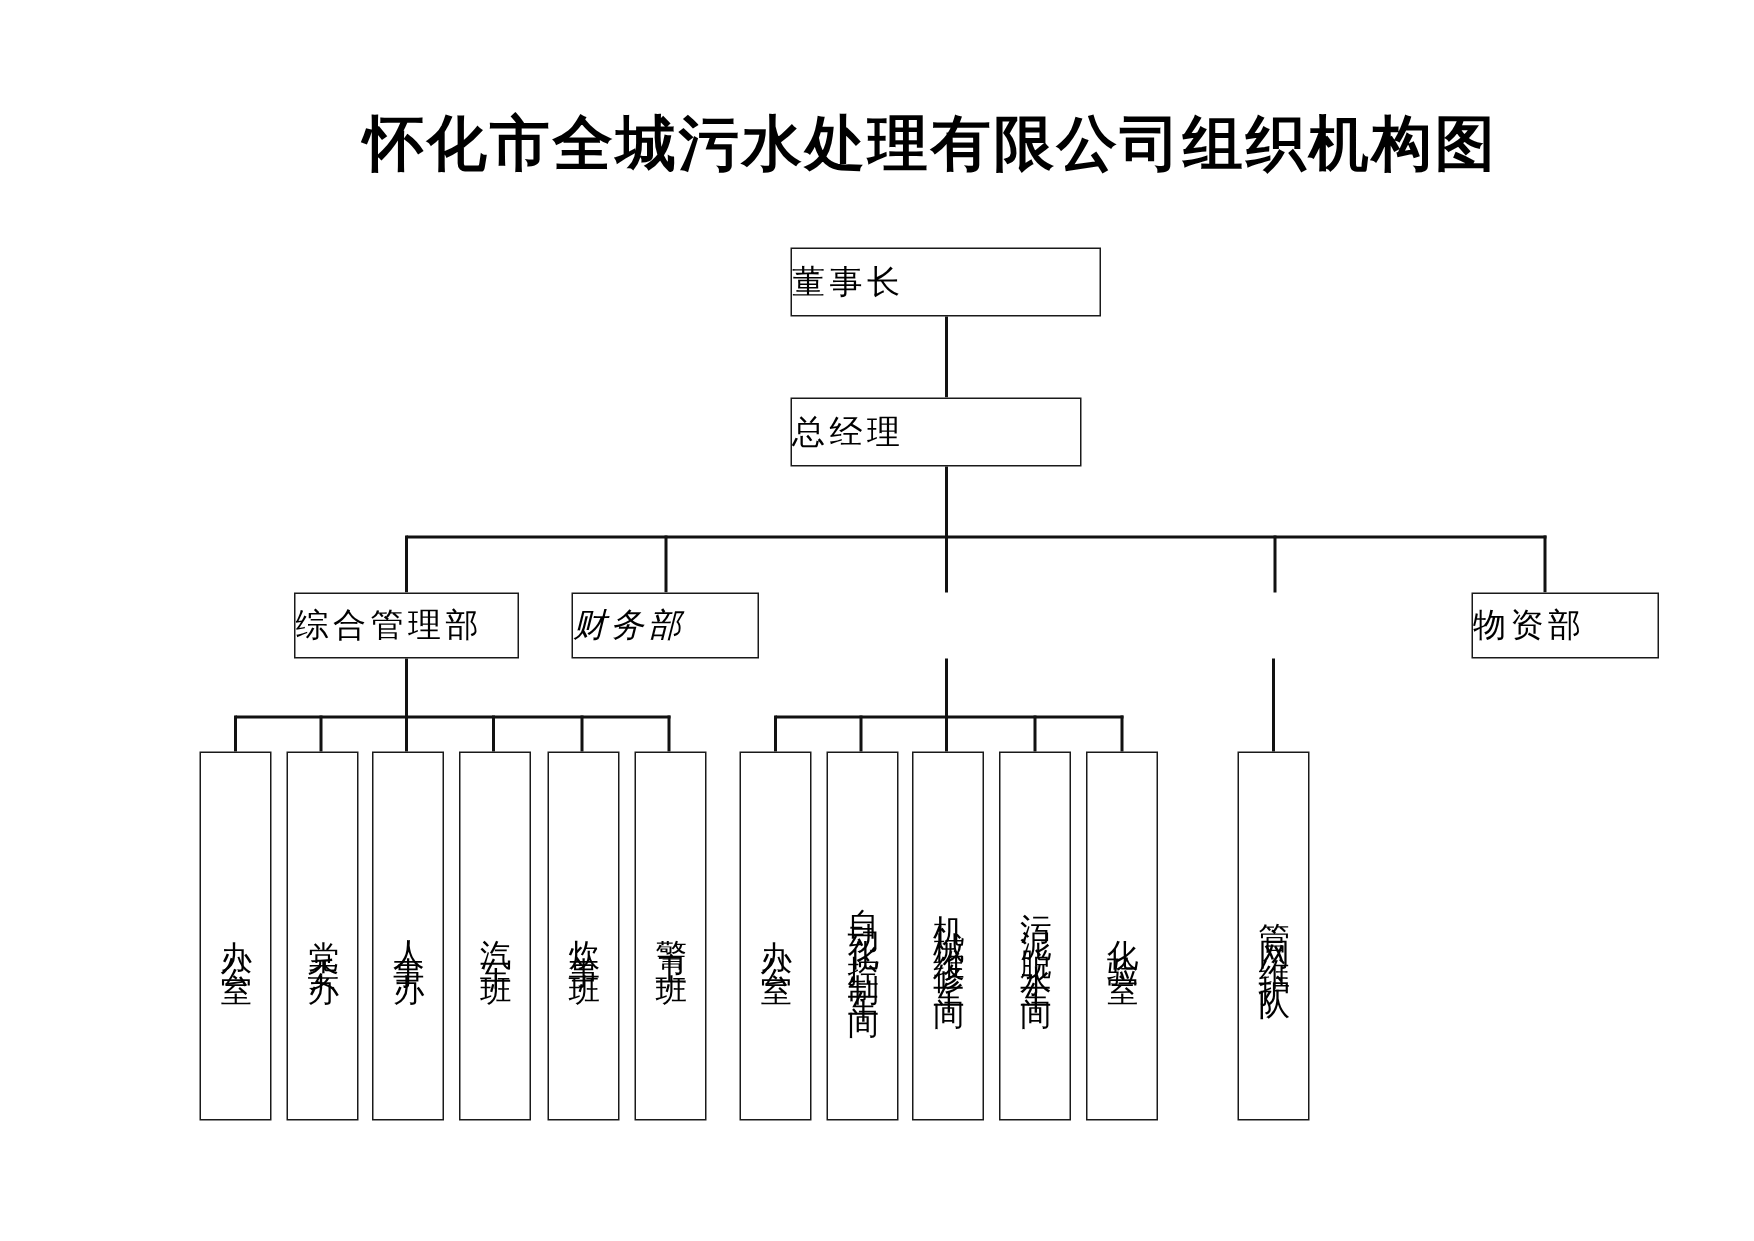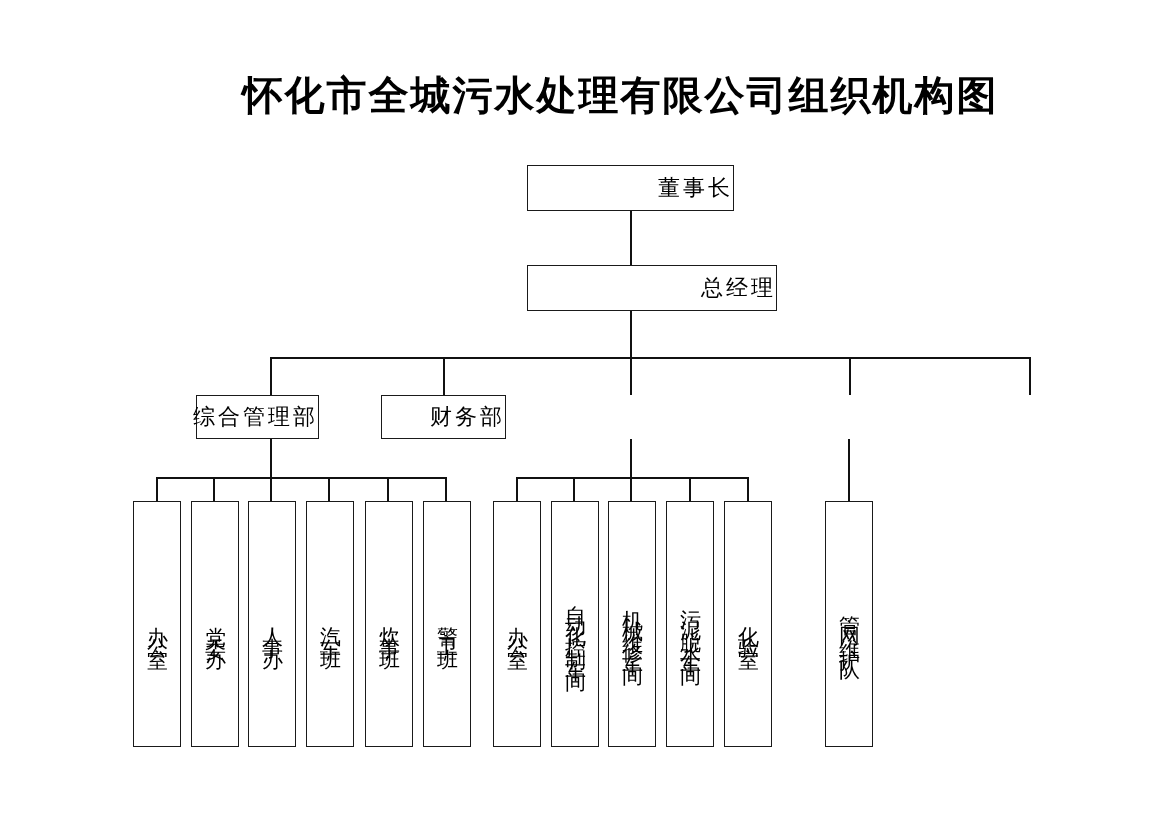--- a/index.html
+++ b/index.html
@@ -37,21 +37,21 @@
 
   
   .node {
     position: absolute;
     box-sizing: border-box;
     border: 1.6px solid #1a1a1a;
     background: #ffffff;
     color: #000000;
     display: flex;
     align-items: center;
-    justify-content: flex-end;
+    justify-content: flex-start;
     font-family: "DejaVu Serif", "Liberation Serif", serif;
   }
   .node.horiz {
     font-size: 22px;
     letter-spacing: 3px;
     white-space: nowrap;
   }
   .node.horiz.tight {
     letter-spacing: 0px;
     font-size: 21px;
@@ -85,43 +85,46 @@
 <div id="canvas">
 
   <div class="chart-title">怀化市全城污水处理有限公司组织机构图</div>
 
   <div class="node horiz" style="left:491px; top:165px; width:207px; height:46px;">
     <span>董事长</span>
   </div>
 
   <div class="line v" style="left:594px; top:211px; height:54px;"></div>
 
-  <div class="node horiz" style="left:491px; top:265px; width:250px; height:46px;">
+  <div class="node horiz" style="left:491px; top:265px; width:194px; height:46px;">
     <span>总经理</span>
   </div>
 
   <div class="line v" style="left:594px; top:311px; height:47px;"></div>
   <div class="line h" style="left:235px; top:357px; width:760px;"></div>
 
   <div class="line v" style="left:234px; top:357px; height:38px;"></div>
   <div class="line v" style="left:407px; top:357px; height:38px;"></div>
   <div class="line v" style="left:594px; top:357px; height:38px;"></div>
   <div class="line v" style="left:813px; top:357px; height:38px;"></div>
   <div class="line v" style="left:993px; top:357px; height:38px;"></div>
 
-  <div class="node horiz" style="left:160px; top:395px; width:123px; height:44px;">
+  <div class="node horiz" style="left:160px; top:395px; width:150px; height:44px;">
     <span>综合管理部</span>
   </div>
 
-  <div class="node horiz" style="left:345px; top:395px; width:125px; height:44px;">
+  <div class="node horiz" style="left:345px; top:395px; width:125px; height:44px;font-style:italic;">
     <span>财务部</span>
   </div>
 
 
 
+  <div class="node horiz" style="left:945px; top:395px; width:125px; height:44px;">
+    <span>物资部</span>
+  </div>
 
   <div class="line v" style="left:234px; top:439px; height:39px;"></div>
   <div class="line h" style="left:121px; top:477px; width:290px;"></div>
 
   <div class="line v" style="left:120px; top:477px; height:25px;"></div>
   <div class="line v" style="left:177px; top:477px; height:25px;"></div>
   <div class="line v" style="left:234px; top:477px; height:25px;"></div>
   <div class="line v" style="left:292px; top:477px; height:25px;"></div>
   <div class="line v" style="left:351px; top:477px; height:25px;"></div>
   <div class="line v" style="left:409px; top:477px; height:25px;"></div>

